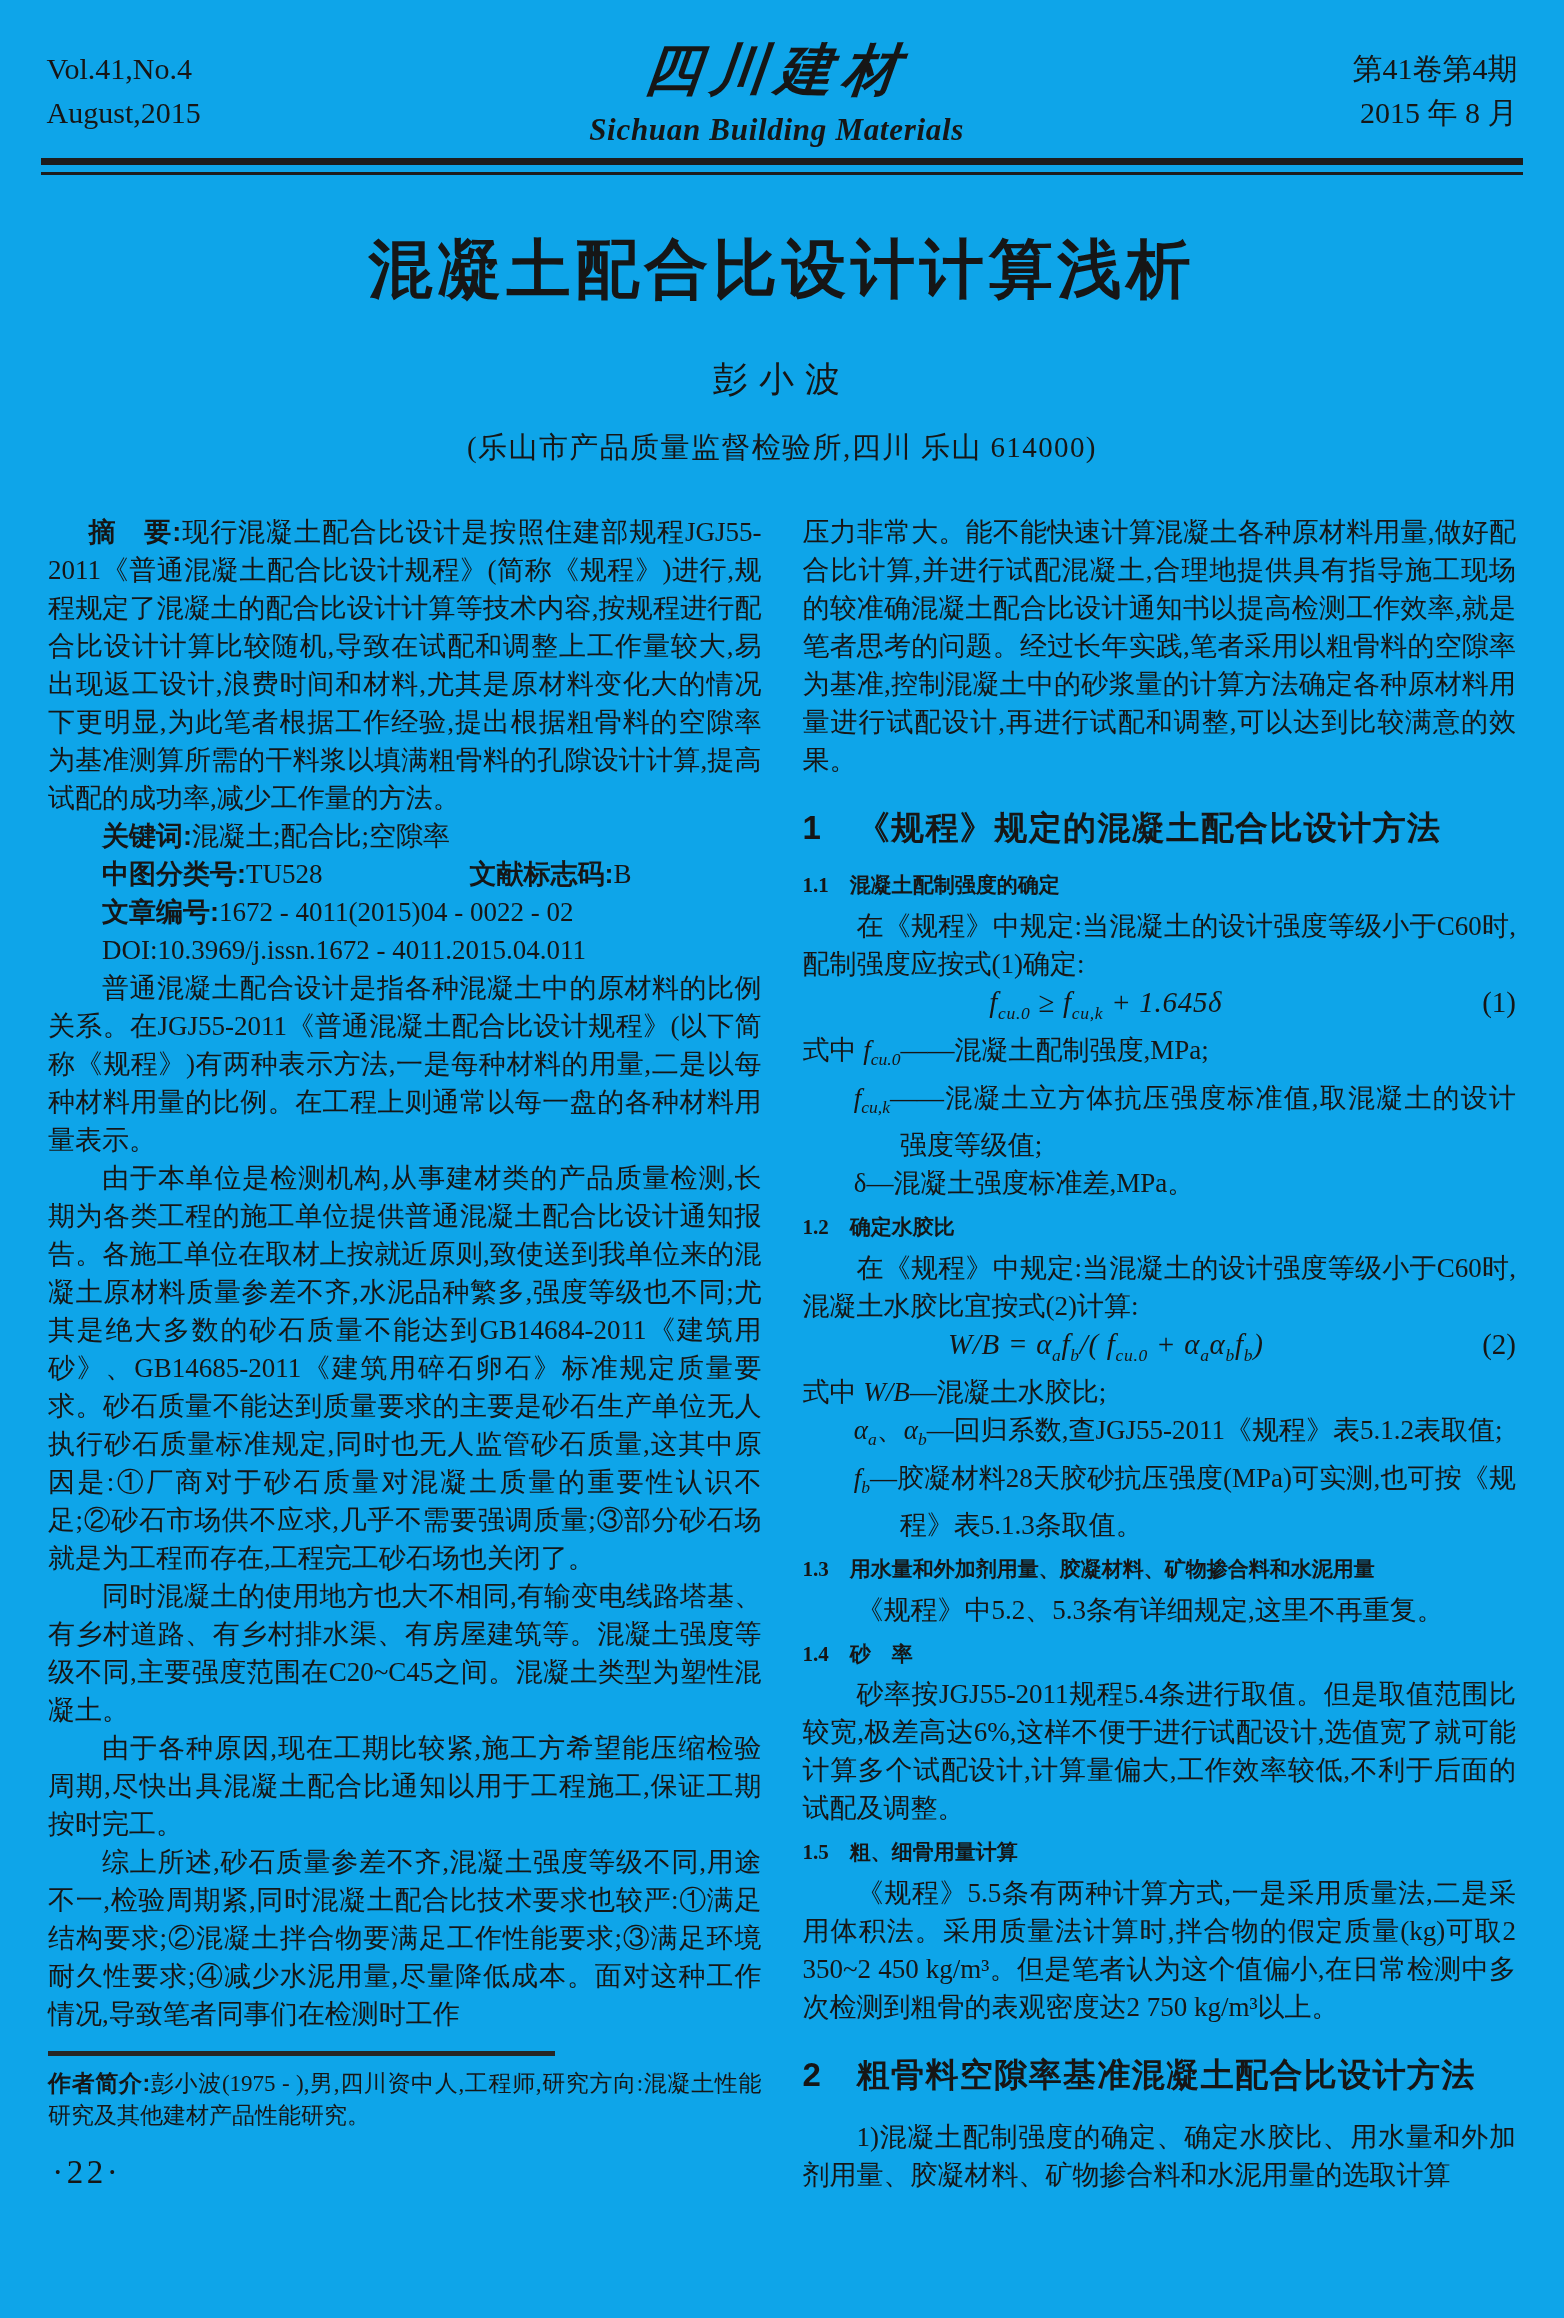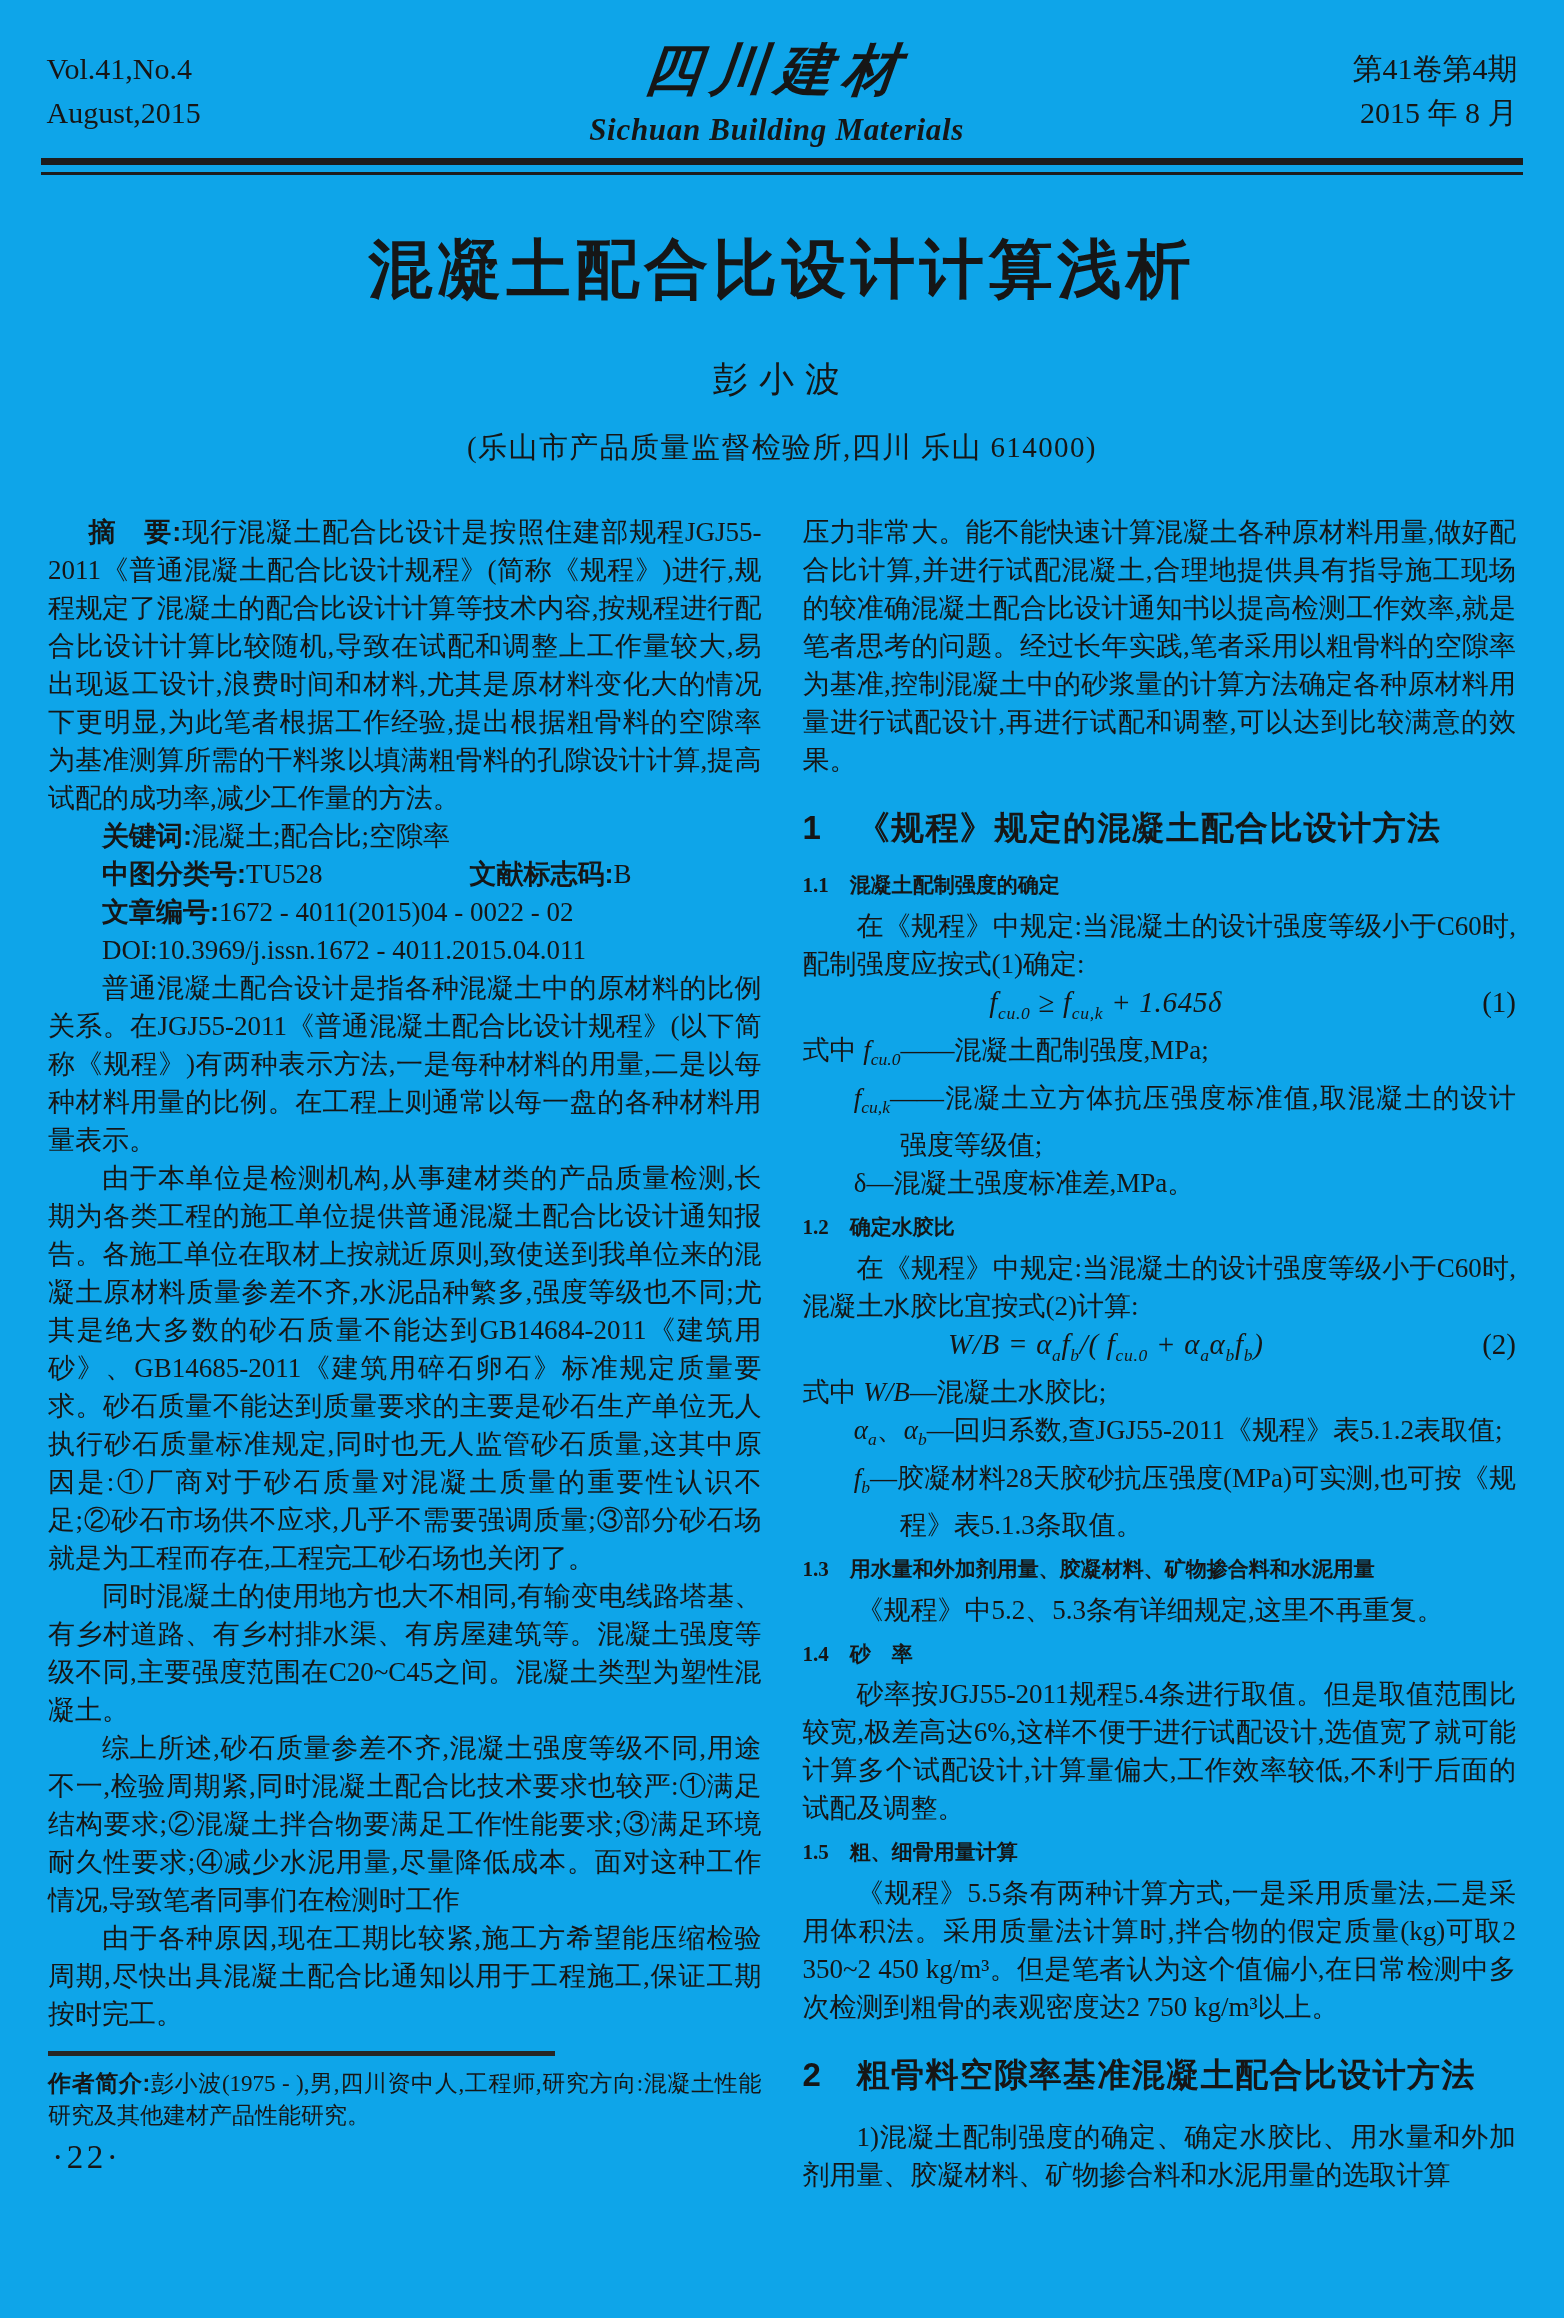--- a/index.html
+++ b/index.html
@@ -43,21 +43,21 @@
   .formula .expr{flex:1;text-align:center;font-style:italic;letter-spacing:0.7px;}
   .fnum{width:77px;text-align:right;font-style:normal;}
   sub{font-size:17.5px;font-style:italic;}
   .v{font-style:italic;}
   .where-lead{text-indent:0;}
   .where-def{padding-left:3.6em;text-indent:-1.7em;}
   
   .footnote-rule{height:4.9px;background:#262626;width:71%;margin-top:18px;}
   .footnote{font-size:23px;line-height:32px;margin-top:11.2px;}
   .footnote .lbl{font-size:23px;}
-  .pageno{font-size:33px;margin-top:6px;padding-left:4.2px;letter-spacing:3.5px;}
+  .pageno{font-size:33px;margin-top:21px;padding-left:4.2px;letter-spacing:3.5px;}
 </style>
 </head>
 <body>
 
 <div class="page">
 
   <div class="jheader">
     <div class="h-left">
       <div>Vol.41,No.4</div>
       <div>August,2015</div>
@@ -83,22 +83,22 @@
     <div class="col">
       <p class="abstract"><span class="lbl">摘　要:</span><span>现行混凝土配合比设计是按照住建部规程JGJ55-2011《普通混凝土配合比设计规程》(简称《规程》)进行,规程规定了混凝土的配合比设计计算等技术内容,按规程进行配合比设计计算比较随机,导致在试配和调整上工作量较大,易出现返工设计,浪费时间和材料,尤其是原材料变化大的情况下更明显,为此笔者根据工作经验,提出根据粗骨料的空隙率为基准测算所需的干料浆以填满粗骨料的孔隙设计计算,提高试配的成功率,减少工作量的方法。</span></p>
       <p class="meta"><span class="lbl">关键词:</span><span>混凝土;配合比;空隙率</span></p>
       <p class="meta"><span class="lbl">中图分类号:</span><span>TU528</span><span class="metagap"></span><span class="lbl">文献标志码:</span><span>B</span></p>
       <p class="meta"><span class="lbl">文章编号:</span><span>1672 - 4011(2015)04 - 0022 - 02</span></p>
       <p class="meta">DOI:10.3969/j.issn.1672 - 4011.2015.04.011</p>
 
       <p class="body">普通混凝土配合设计是指各种混凝土中的原材料的比例关系。在JGJ55-2011《普通混凝土配合比设计规程》(以下简称《规程》)有两种表示方法,一是每种材料的用量,二是以每种材料用量的比例。在工程上则通常以每一盘的各种材料用量表示。</p>
       <p class="body">由于本单位是检测机构,从事建材类的产品质量检测,长期为各类工程的施工单位提供普通混凝土配合比设计通知报告。各施工单位在取材上按就近原则,致使送到我单位来的混凝土原材料质量参差不齐,水泥品种繁多,强度等级也不同;尤其是绝大多数的砂石质量不能达到GB14684-2011《建筑用砂》、GB14685-2011《建筑用碎石卵石》标准规定质量要求。砂石质量不能达到质量要求的主要是砂石生产单位无人执行砂石质量标准规定,同时也无人监管砂石质量,这其中原因是:①厂商对于砂石质量对混凝土质量的重要性认识不足;②砂石市场供不应求,几乎不需要强调质量;③部分砂石场就是为工程而存在,工程完工砂石场也关闭了。</p>
       <p class="body">同时混凝土的使用地方也大不相同,有输变电线路塔基、有乡村道路、有乡村排水渠、有房屋建筑等。混凝土强度等级不同,主要强度范围在C20~C45之间。混凝土类型为塑性混凝土。</p>
+      <p class="body">由于各种原因,现在工期比较紧,施工方希望能压缩检验周期,尽快出具混凝土配合比通知以用于工程施工,保证工期按时完工。</p>
       <p class="body">综上所述,砂石质量参差不齐,混凝土强度等级不同,用途不一,检验周期紧,同时混凝土配合比技术要求也较严:①满足结构要求;②混凝土拌合物要满足工作性能要求;③满足环境耐久性要求;④减少水泥用量,尽量降低成本。面对这种工作情况,导致笔者同事们在检测时工作</p>
-      <p class="body">由于各种原因,现在工期比较紧,施工方希望能压缩检验周期,尽快出具混凝土配合比通知以用于工程施工,保证工期按时完工。</p>
 
       <div class="footnote-rule"></div>
       <p class="footnote"><span class="lbl">作者简介:</span><span>彭小波(1975 - ),男,四川资中人,工程师,研究方向:混凝土性能研究及其他建材产品性能研究。</span></p>
       <div class="pageno">·22·</div>
     </div>
 
     <div class="col">
       <p>压力非常大。能不能快速计算混凝土各种原材料用量,做好配合比计算,并进行试配混凝土,合理地提供具有指导施工现场的较准确混凝土配合比设计通知书以提高检测工作效率,就是笔者思考的问题。经过长年实践,笔者采用以粗骨料的空隙率为基准,控制混凝土中的砂浆量的计算方法确定各种原材料用量进行试配设计,再进行试配和调整,可以达到比较满意的效果。</p>
 
       <h2 class="sec">1　《规程》规定的混凝土配合比设计方法</h2>

